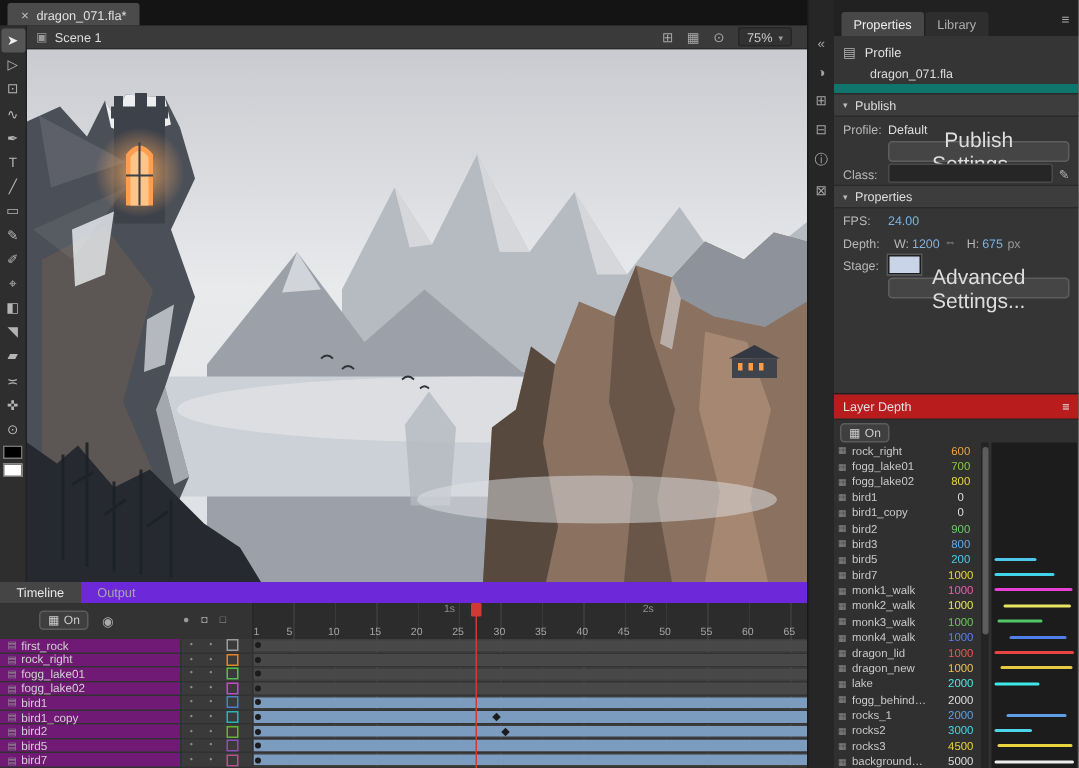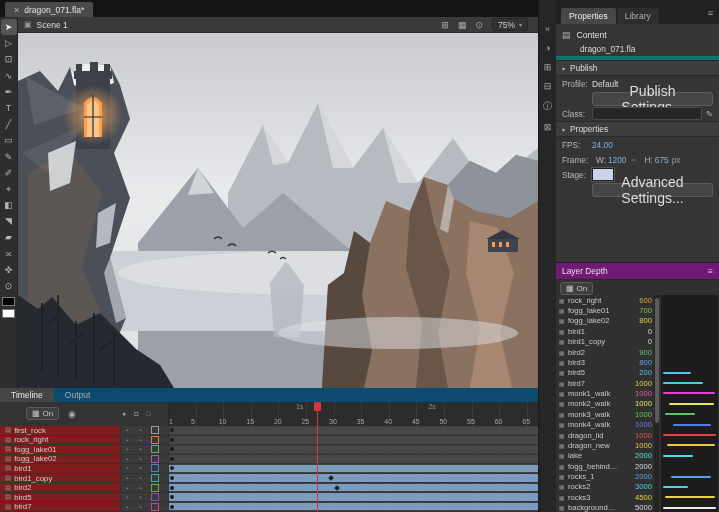--- a/index.html
+++ b/index.html
@@ -30,36 +30,36 @@
   .sb-icon{color:#a8a8a8;font-size:9px}
   .zoom-select{display:flex;align-items:center;gap:4px;background:#323232;border:1px solid #262626;color:#ccc;
                font-size:8.5px;height:13px;padding:0 5px;border-radius:2px;font-family:inherit}
   .dd-arrow{font-size:6px;color:#999}
 
   
   #stage{left:18px;top:33px;width:520px;height:355px;overflow:hidden;background:#d8dadd}
 
   
   #timeline{left:0;top:388px;width:538px;height:124px;background:#323232}
-  #tl-tabs{height:14px;background:#0c4a6e;display:flex}
+  #tl-tabs{height:14px;background:#6d28d9;display:flex}
   .tl-tab{padding:0 11px;line-height:14px;font-size:8.5px;color:#aaa}
   .tl-tab.active{background:#454545;color:#e8e8e8}
   #tl-header{position:absolute;left:0;top:14px;width:538px;height:24px;background:#333;border-bottom:1px solid #272727}
   .on-btn{display:inline-flex;align-items:center;gap:3px;background:#3f3f3f;border:1px solid #5c5c5c;border-radius:3px;
           color:#ccc;font-size:8px;padding:0 5px;height:13px;font-family:inherit}
   #tl-header .on-btn{position:absolute;left:26px;top:5px}
   .cam-icon{position:absolute;left:68px;top:7px;color:#aaa;font-size:9px}
   .col-icons{position:absolute;left:122px;top:8px;display:flex;gap:8px;color:#9a9a9a;font-size:7px}
   #tl-ruler{position:absolute;left:168px;top:0;width:370px;height:24px;background:#2c2c2c;border-left:1px solid #272727;
             background-image:repeating-linear-gradient(to right,transparent 0,transparent 26.6px,#3a3a3a 26.6px,#3a3a3a 27.6px)}
   .ruler-sec{position:absolute;top:1px;font-size:7px;color:#8f8f8f}
   .ruler-num{position:absolute;bottom:1px;font-size:7px;color:#a5a5a5}
   #tl-rows{position:absolute;left:0;top:38px;width:538px;height:86px}
   .tl-row{display:flex;height:9.55px}
-  .tl-name-cell{width:120px;background:#7f1d1d;border-bottom:1px solid #313131;display:flex;align-items:center;gap:3px;
+  .tl-name-cell{width:120px;background:#701a75;border-bottom:1px solid #313131;display:flex;align-items:center;gap:3px;
                 padding-left:5px;box-sizing:border-box}
   .layer-icon{color:#8f8f8f;font-size:6.5px}
   .tl-name{color:#cfcfcf;font-size:7.8px;white-space:nowrap}
   .tl-dots{width:48px;background:#3a3a3a;border-bottom:1px solid #313131;border-left:1px solid #313131;
            display:flex;align-items:center;box-sizing:border-box}
   .tl-dot{width:13px;text-align:center;color:#8a8a8a;font-size:6px}
   .tl-swatch{width:6px;height:6px;border:1px solid;margin-left:4px}
   .tl-frames{position:relative;flex:1;background:#3e3e3e;border-bottom:1px solid #343434;border-left:1px solid #313131;
              background-image:repeating-linear-gradient(to right,transparent 0,transparent 26.6px,#474747 26.6px,#474747 27.6px);
              overflow:hidden}
@@ -80,21 +80,21 @@
   #rightpanel{left:556px;top:0;width:163px;height:262px;background:#353535;overflow:hidden}
   #props-tabs{height:24px;background:#212121;display:flex;align-items:flex-end;padding-left:5px;position:relative}
   .ptab{height:16px;line-height:16px;padding:0 8px;font-size:8.5px;color:#b0b0b0;background:#2e2e2e;
         border-radius:2px 2px 0 0;margin-right:1px}
   .ptab.active{background:#474747;color:#eee}
   .panel-menu{position:absolute;right:6px;top:8px;color:#aaa;font-size:9px}
   .prow{display:flex;align-items:center;font-size:8.3px;color:#c8c8c8;padding:0 6px;height:15px}
   .doc-row{height:18px;gap:6px;padding-top:3px;box-sizing:border-box}
   .doc-icon{color:#b5b5b5;font-size:9px}
   .doc-label{color:#e0e0e0;font-size:8.6px}
-  .file-row{height:14px;padding-left:24px;color:#dcdcdc;border-bottom:4px solid #0f766e}
+  .file-row{height:14px;padding-left:24px;color:#dcdcdc;border-bottom:6px solid #0f766e}
   .section-h{display:flex;align-items:center;gap:5px;height:14px;padding:0 6px;background:#3d3d3d;
              border-top:1px solid #2a2a2a;border-bottom:1px solid #2a2a2a;color:#dedede;font-size:8.4px}
   .tri{font-size:6px;color:#bbb}
   .plabel{width:30px;flex:none;color:#b8b8b8}
   .pval{color:#dedede}
   .indent{padding-left:36px}
   .btn{height:14px;background:#454545;border:1px solid #5e5e5e;border-radius:3px;color:#ddd;font-size:14px;
        padding:0 8px;font-family:inherit;display:inline-flex;align-items:center}
   .dropdown{flex:1;height:13px;background:#454545;border:1px solid #585858;border-radius:2px;display:flex;
             align-items:center;justify-content:space-between;padding:0 4px;color:#ddd;font-size:7.8px;box-sizing:border-box}
@@ -104,27 +104,27 @@
   .hot{color:#7fb2e0}
   .checkbox{width:9px;height:9px;background:#2a2a2a;border:1px solid #666;border-radius:1px;margin-right:5px;flex:none}
   .sub{color:#b8b8b8;margin:0 2px 0 4px}
   .link{color:#9a9a9a;margin:0 3px;font-size:8px}
   .unit{color:#9a9a9a;margin-left:3px}
   .stage-swatch{width:20px;height:11px;border:1px solid #1e1e1e;outline:1px solid #555}
 
   
   #layerdepth{left:556px;top:262px;width:163px;height:250px;background:#303030;border-top:1px solid #1d1d1d}
   #ld-header{height:16px;display:flex;align-items:center;justify-content:space-between;padding:0 6px;
-             background:#701a75;border-bottom:1px solid #282828;color:#e0e0e0;font-size:8.4px}
+             background:#b91c1c;border-bottom:1px solid #282828;color:#e0e0e0;font-size:8.4px}
   #ld-toolbar{height:16px;display:flex;align-items:center;padding:0 4px}
   #ld-list{position:absolute;left:2px;top:32px;width:94px;bottom:0;overflow:hidden}
   .ld-row{height:10.38px;display:flex;align-items:center;gap:3px}
   .ld-row-icon{color:#8a8a8a;font-size:6px;width:7px;text-align:center;flex:none}
   .ld-row-name{flex:1;font-size:7.6px;color:#c9c9c9;white-space:nowrap;overflow:hidden}
-  .ld-row-val{width:23px;text-align:right;font-size:7.6px;flex:none}
+  .ld-row-val{width:23px;text-align:center;font-size:7.6px;flex:none}
   #ld-scrollbar{position:absolute;left:98px;top:32px;width:5px;bottom:0;background:#242424}
   #ld-thumb{position:absolute;left:0.5px;top:3px;width:4px;height:125px;background:#5d5d5d;border-radius:2px}
   #ld-graph{position:absolute;left:105px;top:32px;right:1px;bottom:0;background:#1c1c1c;overflow:hidden}
   .ld-line{position:absolute;height:2px;border-radius:1px}
 </style>
 </head>
 <body>
 
 <div id="app">
 
@@ -429,21 +429,21 @@
     </div>
 
   <div id="rightpanel">
     <div id="props-tabs">
       <div class="ptab active">Properties</div>
       <div class="ptab">Library</div>
       <span class="panel-menu">≡</span>
     </div>
     <div class="prow doc-row">
       <span class="doc-icon">▤</span>
-      <span class="doc-label">Content</span>
+      <span class="doc-label">Profile</span>
     </div>
     <div class="prow file-row">
       <span>dragon_071.fla</span>
     </div>
     <div class="section-h">
       <span class="tri">▾</span>
       <span>Publish</span>
     </div>
     <div class="prow">
       <span class="plabel">Profile:</span>
@@ -459,21 +459,21 @@
     </div>
     <div class="section-h">
       <span class="tri">▾</span>
       <span>Properties</span>
     </div>
     <div class="prow">
       <span class="plabel">FPS:</span>
       <span class="hot">24.00</span>
     </div>
     <div class="prow">
-      <span class="plabel">Frame:</span>
+      <span class="plabel">Depth:</span>
       <span class="sub">W:</span>
       <span class="hot">1200</span>
       <span class="link">⇔</span>
       <span class="sub">H:</span>
       <span class="hot">675</span>
       <span class="unit">px</span>
     </div>
     <div class="prow">
       <span class="plabel">Stage:</span>
       <span class="stage-swatch" style="background: rgb(201, 212, 232);"></span>

